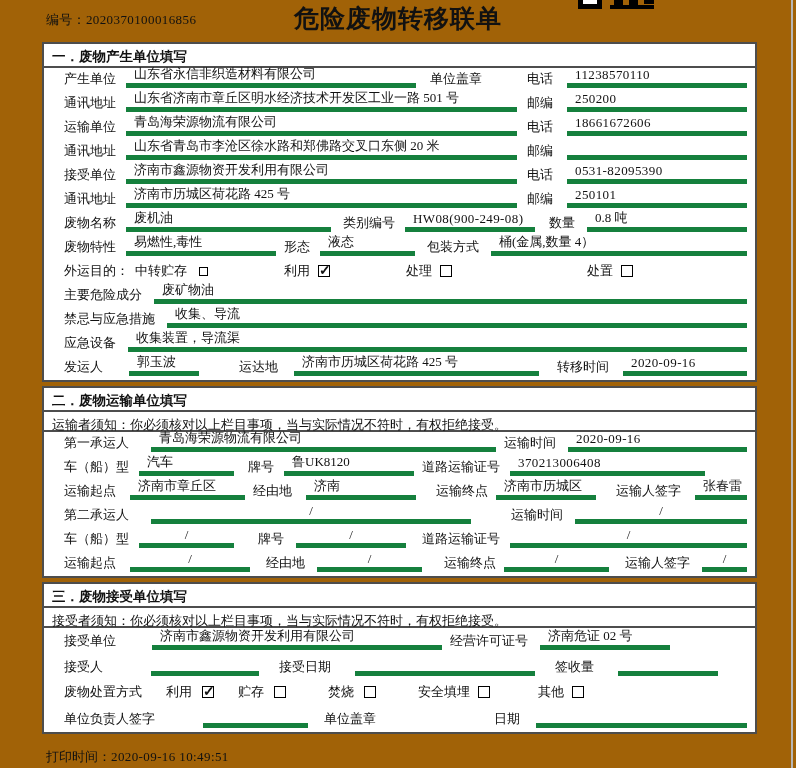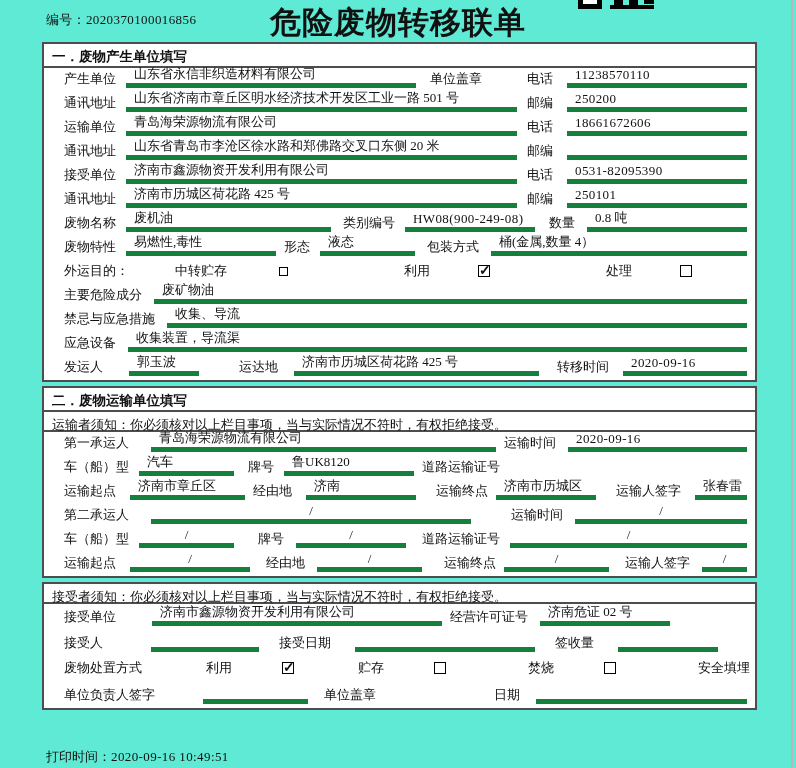--- a/index.html
+++ b/index.html
@@ -1,26 +1,26 @@
 <!DOCTYPE html>
 <html><head>
 <meta charset="utf-8">
 <style>
   * { margin:0; padding:0; box-sizing:border-box; }
   html,body { background:#fff; }
   .page {
-    position:relative; width:796px; height:768px; background:#5eead4;
+    position:relative; width:796px; height:768px; background:#a16207;
     font-family:"Liberation Serif","DejaVu Serif",serif;
     font-size:13px; color:#111; overflow:hidden;
   }
   .page-edge { position:absolute; top:0; right:3px; width:2px; height:768px; background:#b7b7b7; }
 
   
   .serial { position:absolute; left:46px; top:11px; white-space:nowrap; letter-spacing:0.3px; }
-  .form-title { position:absolute; left:0; top:2px; width:100%; text-align:center; font-size:31px; font-weight:bold; font-family:"Liberation Sans","DejaVu Sans",sans-serif; letter-spacing:1px; }
+  .form-title { position:absolute; left:0; top:2px; width:100%; text-align:center; font-size:25px; font-weight:bold; font-family:"Liberation Sans","DejaVu Sans",sans-serif; letter-spacing:1px; }
 
   
   .qr { position:absolute; left:578px; top:0; width:76px; height:9px; }
   .qr div { position:absolute; background:#000; }
   .qr .q-a { left:0; top:0; width:24px; height:9px; }
   .qr .q-aw { left:5px; top:0; width:14px; height:4px; background:#fff; }
   .qr .q-b { left:32px; top:5px; width:44px; height:4px; }
   .qr .q-c { left:36px; top:0; width:9px; height:5px; }
   .qr .q-d { left:51px; top:0; width:9px; height:5px; }
   .qr .q-e { left:66px; top:0; width:10px; height:4px; }
@@ -28,21 +28,21 @@
   
   .form { position:absolute; left:42px; top:42px; width:715px; }
   .sec { border:2px solid #4d4d4d; background:#fff; margin-bottom:4px; }
   .sec-h {
     font-family:"Liberation Sans","DejaVu Sans",sans-serif; font-weight:bold; font-size:13.5px;
     padding:4px 8px 3px 8px; border-bottom:2px solid #4d4d4d; height:24px;
   }
   .notice { height:20px; padding:4px 8px 3px 8px; border-bottom:2px solid #4d4d4d; white-space:nowrap; }
 
   .row { display:flex; align-items:flex-end; height:24px; padding:0 8px 4px 20px; white-space:nowrap; }
-  .row.mid { align-items:center; padding-bottom:2px;gap:40px; }
+  .row.mid { align-items:center; padding-bottom:2px; }
   .row26 { height:26px; }
   .lbl { flex:none; }
   .u {
     flex:none; border-bottom:5px solid #15803d; padding:0 2px 0 8px;
     overflow:hidden; min-height:16px;
   }
   .u.grow { flex:1 1 auto; }
   .u.slash { text-align:center; padding-left:2px; }
   .num { letter-spacing:0.4px; }
 
@@ -198,20 +198,21 @@
         <span class="lbl ml8">运输时间</span>
         <span class="u grow ml12 num">2020-09-16</span>
       </div>
 
       <div class="row">
         <span class="lbl">车（船）型</span>
         <span class="u w95 ml10">汽车</span>
         <span class="lbl ml14">牌号</span>
         <span class="u w130 ml10">鲁UK8120</span>
         <span class="lbl ml8">道路运输证号</span>
+        <span class="u w195 ml10 num">370213006408</span>
       </div>
 
       <div class="row">
         <span class="lbl">运输起点</span>
         <span class="u w115 ml14">济南市章丘区</span>
         <span class="lbl ml8">经由地</span>
         <span class="u w110 ml14">济南</span>
         <span class="lbl ml20">运输终点</span>
         <span class="u w100 ml8">济南市历城区</span>
         <span class="lbl ml20">运输人签字</span>
@@ -240,20 +241,21 @@
         <span class="lbl ml16">经由地</span>
         <span class="u w105 ml12 slash">/</span>
         <span class="lbl ml22">运输终点</span>
         <span class="u w105 ml8 slash">/</span>
         <span class="lbl ml16">运输人签字</span>
         <span class="u grow ml12 slash">/</span>
       </div>
     </div>
 
     <div class="sec">
+      <div class="sec-h">三．废物接受单位填写</div>
       <div class="notice">接受者须知：你必须核对以上栏目事项，当与实际情况不符时，有权拒绝接受。</div>
 
       <div class="row row26">
         <span class="lbl">接受单位</span>
         <span class="u w290 ml36">济南市鑫源物资开发利用有限公司</span>
         <span class="lbl ml8">经营许可证号</span>
         <span class="u w130 ml12">济南危证 02 号</span>
       </div>
 
       <div class="row row26">

